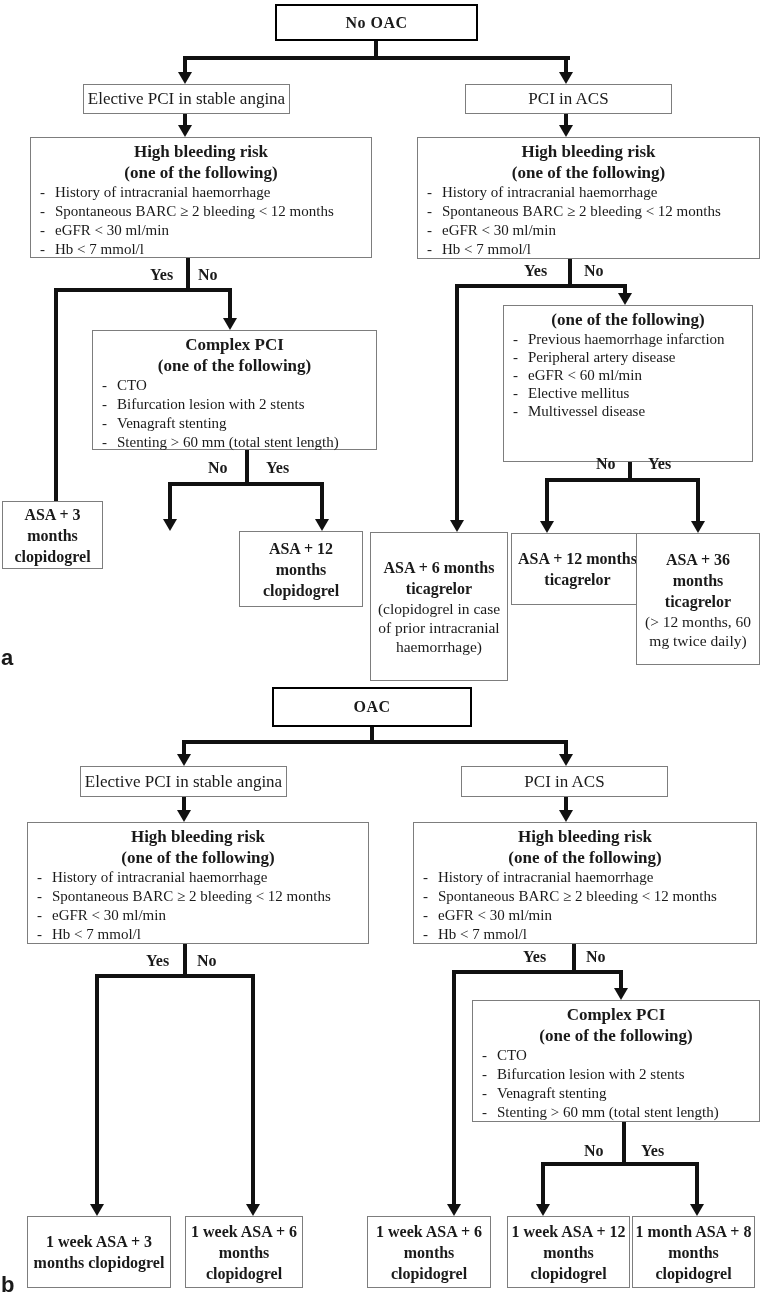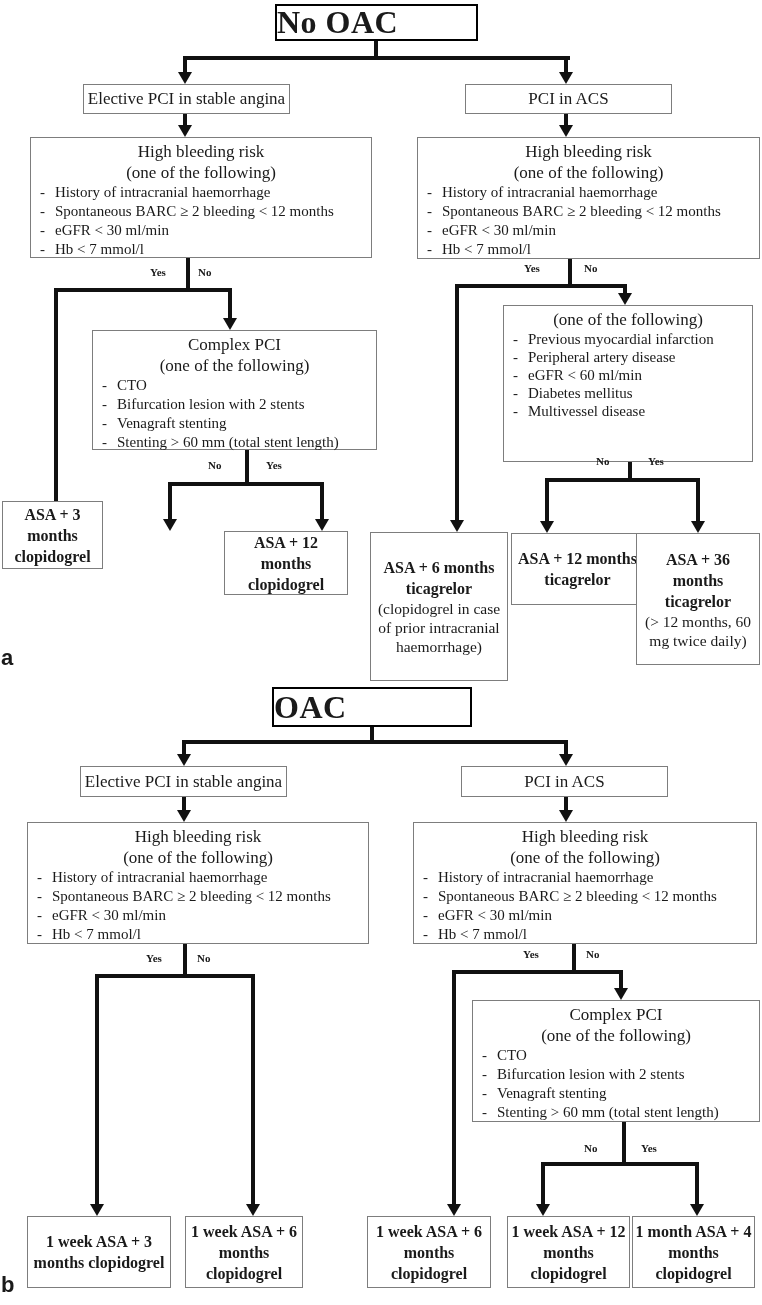--- a/index.html
+++ b/index.html
@@ -4,40 +4,40 @@
 <style>
   * { margin:0; padding:0; box-sizing:border-box; }
   html,body { background:#ffffff; }
   body {
     width:762px; height:1305px; position:relative;
     font-family:"Liberation Serif", serif; color:#1a1a1a;
     overflow:hidden;
   }
   .panel { position:absolute; left:0; top:0; width:762px; height:1305px; }
   .box { position:absolute; background:#ffffff; border:1px solid #7d7d7d; }
-  .tbox { border:2px solid #000; display:flex; align-items:center; justify-content:flex-start;
-          font-weight:bold; font-size:32px; letter-spacing:0.5px; }
+  .tbox { border:2px solid #000; display:flex; align-items:center; justify-content:center;
+          font-weight:bold; font-size:16px; letter-spacing:0.5px; }
   .bbox { display:flex; align-items:center; justify-content:center; font-size:17px; }
   .lbox { padding-top:3px; }
-  .bt  { font-weight:normal; font-size:17px; line-height:21px; text-align:center; }
+  .bt  { font-weight:bold; font-size:17px; line-height:21px; text-align:center; }
   .li  { display:flex; font-size:15px; line-height:19px; }
   .li .d  { flex:0 0 24px; padding-left:9px; }
   .li .lt { flex:1; padding-right:3px; }
   .age .li { line-height:18px; }
   .obox { display:flex; flex-direction:column; align-items:center; justify-content:center;
           text-align:center; padding:2px; }
   .ob { font-weight:bold; font-size:16px; line-height:21px; }
   .on { font-size:15.5px; line-height:19px; }
   .vline, .hline { position:absolute; background:#111; }
   .vline { width:4px; }
   .hline { height:4px; }
   .arr { position:absolute; width:0; height:0;
          border-left:7px solid transparent; border-right:7px solid transparent;
          border-top:12px solid #111; }
-  .lbl { position:absolute; font-weight:bold; font-size:11px; white-space:nowrap; }
+  .lbl { position:absolute; font-weight:bold; font-size:16px; white-space:nowrap; }
   .plabel { position:absolute; font-family:"Liberation Sans", sans-serif;
             font-weight:bold; font-size:22px; }
 </style>
 </head>
 <body>
 
 <div class="panel">
 
   <div class="box tbox" style="left:275px;top:4px;width:203px;height:37px">
     <span>No OAC</span>
@@ -149,53 +149,53 @@
   <div class="hline" style="left:457px;top:284px;width:170px"></div>
   <div class="vline" style="left:455px;top:284px;height:236px"></div>
   <div class="arr" style="left:450px;top:520px"></div>
   <div class="vline" style="left:623px;top:284px;height:10px"></div>
   <div class="arr" style="left:618px;top:293px"></div>
 
   <div class="box lbox age" style="left:503px;top:305px;width:250px;height:157px">
     <div class="bt">(one of the following)</div>
     <div class="li">
         <span class="d">-</span>
-        <span class="lt">Previous myocardial infarction</span>
+        <span class="lt">Previous haemorrhage infarction</span>
       </div>
     <div class="li">
         <span class="d">-</span>
         <span class="lt">Peripheral artery disease</span>
       </div>
     <div class="li">
         <span class="d">-</span>
         <span class="lt">eGFR &lt; 60 ml/min</span>
       </div>
     <div class="li">
         <span class="d">-</span>
-        <span class="lt">Diabetes mellitus</span>
+        <span class="lt">Elective mellitus</span>
       </div>
     <div class="li">
         <span class="d">-</span>
         <span class="lt">Multivessel disease</span>
       </div>
   </div>
 
   <div class="vline" style="left:628px;top:462px;height:20px"></div>
   <div class="lbl" style="left:596px;top:455px">No</div>
   <div class="lbl" style="left:648px;top:455px">Yes</div>
   <div class="hline" style="left:547px;top:478px;width:153px"></div>
   <div class="vline" style="left:545px;top:478px;height:43px"></div>
   <div class="arr" style="left:540px;top:521px"></div>
   <div class="vline" style="left:696px;top:478px;height:43px"></div>
   <div class="arr" style="left:691px;top:521px"></div>
 
   <div class="box obox" style="left:2px;top:501px;width:101px;height:68px">
     <div class="ob">ASA + 3 months clopidogrel</div>
   </div>
-  <div class="box obox" style="left:224px;top:531px;width:124px;height:64px">
+  <div class="box obox" style="left:239px;top:531px;width:124px;height:76px">
     <div class="ob">ASA + 12 months clopidogrel</div>
   </div>
   <div class="box obox" style="left:370px;top:532px;width:138px;height:149px">
     <div class="ob">ASA + 6 months ticagrelor</div>
     <div class="on">(clopidogrel in case of prior intracranial haemorrhage)</div>
   </div>
   <div class="box obox" style="left:511px;top:533px;width:133px;height:72px">
     <div class="ob">ASA + 12 months ticagrelor</div>
   </div>
   <div class="box obox" style="left:636px;top:533px;width:124px;height:132px">
@@ -327,17 +327,17 @@
   <div class="box obox" style="left:185px;top:1216px;width:118px;height:72px">
     <div class="ob">1 week ASA + 6 months clopidogrel</div>
   </div>
   <div class="box obox" style="left:367px;top:1216px;width:124px;height:72px">
     <div class="ob">1 week ASA + 6 months clopidogrel</div>
   </div>
   <div class="box obox" style="left:507px;top:1216px;width:123px;height:72px">
     <div class="ob">1 week ASA + 12 months clopidogrel</div>
   </div>
   <div class="box obox" style="left:632px;top:1216px;width:123px;height:72px">
-    <div class="ob">1 month ASA + 4 months clopidogrel</div>
+    <div class="ob">1 month ASA + 8 months clopidogrel</div>
   </div>
 
   <div class="plabel" style="left:1px;top:1272px">b</div>
 </div>
 
 </body></html>

